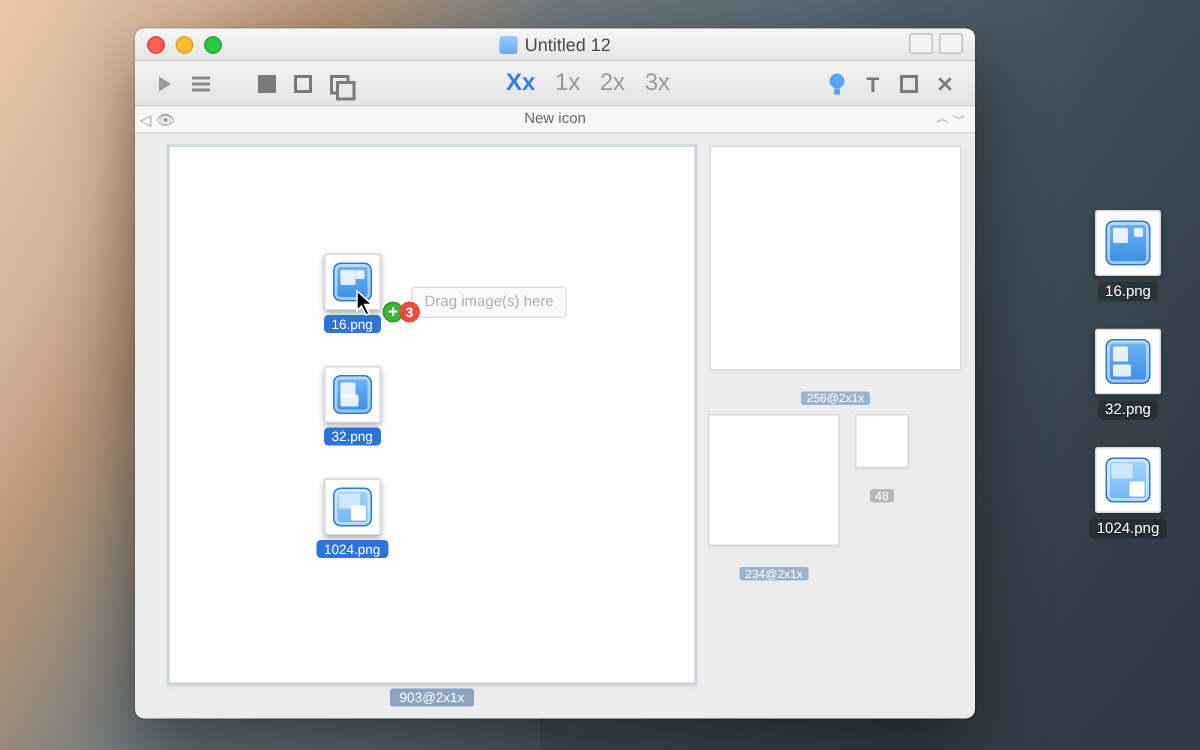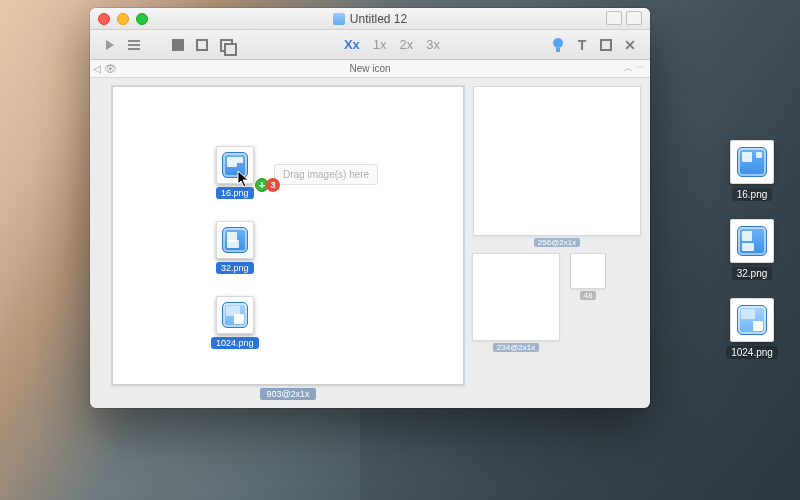--- a/index.html
+++ b/index.html
@@ -45,21 +45,21 @@
   .thumb-1024 .thumb-inner::before { width:14px; height:10px; left:3px; top:3px; background:#cfe8ff;}
   .thumb-1024 .thumb-inner::after { width:10px; height:10px; right:3px; bottom:3px; top:auto; background:#fff;}
   .desk-label {
     font-size:10px; color:#fff; background: rgba(0,0,0,0.25);
     padding:1px 5px; border-radius:3px;
     text-shadow: 0 1px 1px rgba(0,0,0,0.6);
   }
 
   
   .window {
-    position:absolute; left:90px; top:8px; width:560px; height:400px;
+    position:absolute; left:90px; top:19px; width:560px; height:460px;
     background:#ececec;
     border-radius:6px;
     box-shadow: 0 20px 50px rgba(0,0,0,0.45), 0 0 0 1px rgba(0,0,0,0.1);
     display:flex; flex-direction:column;
   }
   .titlebar {
     height:22px; display:flex; align-items:center; justify-content:center;
     position:relative;
     background: linear-gradient(#f6f6f6,#e6e6e6);
     border-bottom:1px solid #d0d0d0;
@@ -85,21 +85,21 @@
   .play{width:0;height:0;border-left:8px solid #9a9a9a;border-top:5px solid transparent;border-bottom:5px solid transparent;}
   .list-ic{display:flex;flex-direction:column;gap:2px;}
   .list-ic span{width:12px;height:2px;background:#8a8a8a;}
   .sq{width:12px;height:12px;border:2px solid #7a7a7a;}
   .sq2{width:12px;height:12px;background:#7a7a7a;}
   .sq3{position:relative;width:12px;height:12px;}
   .sq3::before,.sq3::after{content:"";position:absolute;width:9px;height:9px;border:2px solid #7a7a7a;}
   .sq3::before{left:0;top:0;}
   .sq3::after{left:4px;top:4px;background:#e8e8e8;}
   .spacer{flex:1;}
-  .scale-group{display:flex;gap:3px;font-size:13px;}
+  .scale-group{display:flex;gap:3px;font-size:16px;}
   .scale{padding:2px 5px;color:#9a9a9a;cursor:pointer;border-radius:3px;}
   .scale.active{color:#3a7de0;font-weight:600;}
   .bulb{width:10px;height:14px;position:relative;}
   .bulb::before{content:"";position:absolute;width:10px;height:10px;border-radius:50%;background:#5aa3f0;top:0;}
   .bulb::after{content:"";position:absolute;width:4px;height:4px;background:#5aa3f0;left:3px;bottom:0;}
   .text-ic{font-size:14px;color:#7a7a7a;font-weight:600;}
   .grid-ic{width:12px;height:12px;position:relative;}
   .grid-ic::before,.grid-ic::after{content:"";position:absolute;background:#7a7a7a;}
   .grid-ic::before{width:12px;height:2px;top:5px;}
   .grid-ic::after{width:2px;height:12px;left:5px;}
@@ -145,21 +145,21 @@
   .badge{
     position:absolute;left:18px;top:8px;
     display:flex;align-items:center;
   }
   .plus{width:14px;height:14px;border-radius:50%;background:#3cb53c;border:1px solid #2d9a2d;display:flex;align-items:center;justify-content:center;color:#fff;font-size:11px;font-weight:700;line-height:1;}
   .count{width:14px;height:14px;border-radius:50%;background:#e74c3c;margin-left:-3px;display:flex;align-items:center;justify-content:center;color:#fff;font-size:9px;font-weight:700;}
 
   .side{width:170px;display:flex;flex-direction:column;gap:6px;}
   .slot{display:flex;flex-direction:column;align-items:center;}
   .slot .box{background:#fff;border:1px solid #d8d8d8;box-shadow:0 1px 2px rgba(0,0,0,0.06);}
-  .slot .lbl{margin-top:2px;font-size:8px;color:#fff;background:#9eb3cc;padding:0 4px;border-radius:2px;}
+  .slot .lbl{margin-top:14px;font-size:8px;color:#fff;background:#9eb3cc;padding:0 4px;border-radius:2px;}
   .slot256 .box{width:168px;height:150px;}
   .row2{display:flex;gap:10px;align-items:flex-start;}
   .slot128 .box{width:88px;height:88px;}
   .slot48 .box{width:36px;height:36px;}
   .slot48 .lbl{background:#b8b8b8;}
   .row3{display:flex;gap:10px;align-items:flex-end;}
   .slot32 .box{width:36px;height:24px;}
   .slot16 .box{width:20px;height:14px;}
 </style>
 </head>

